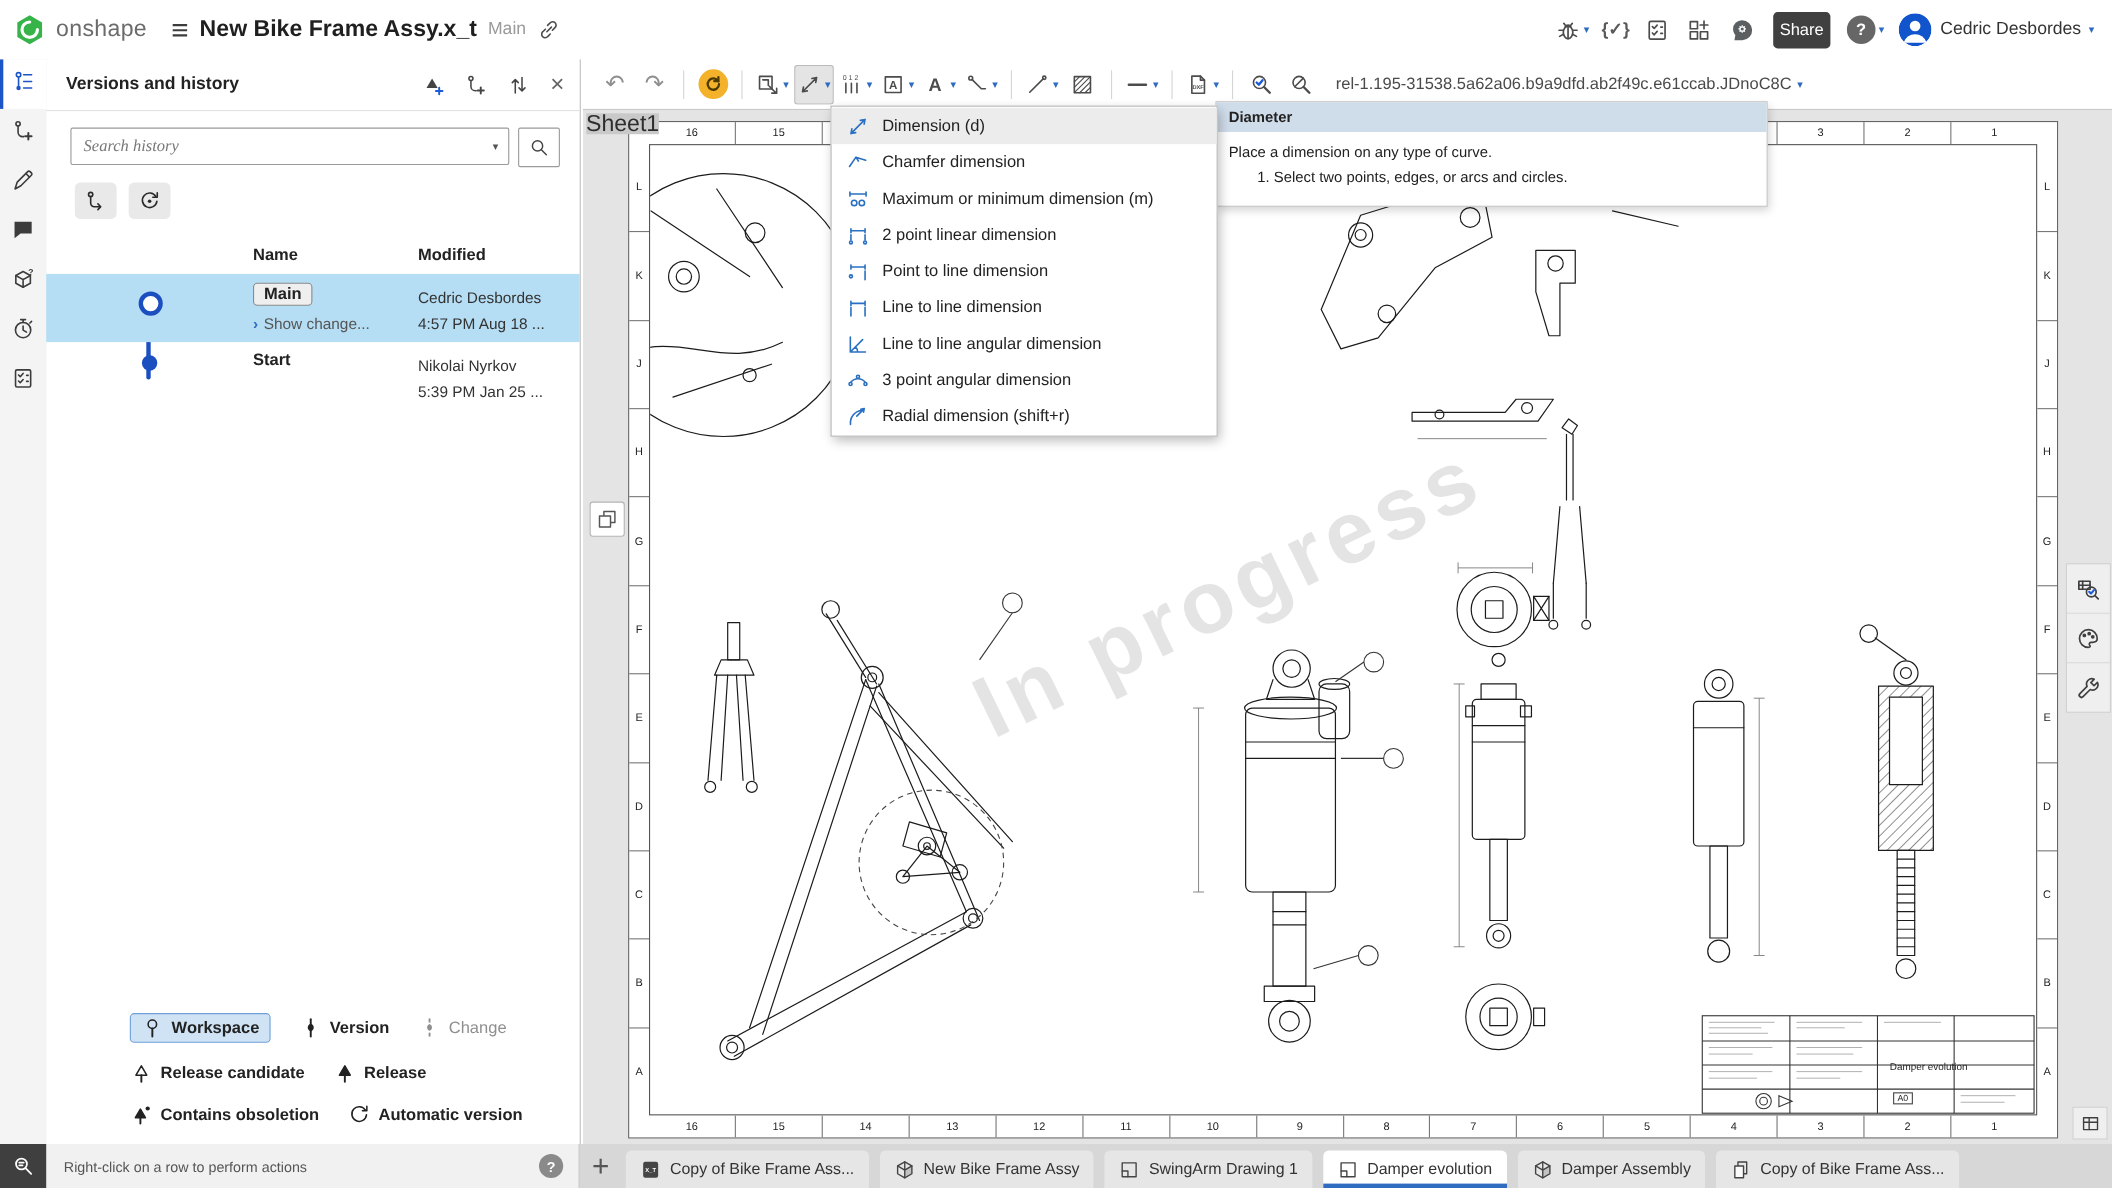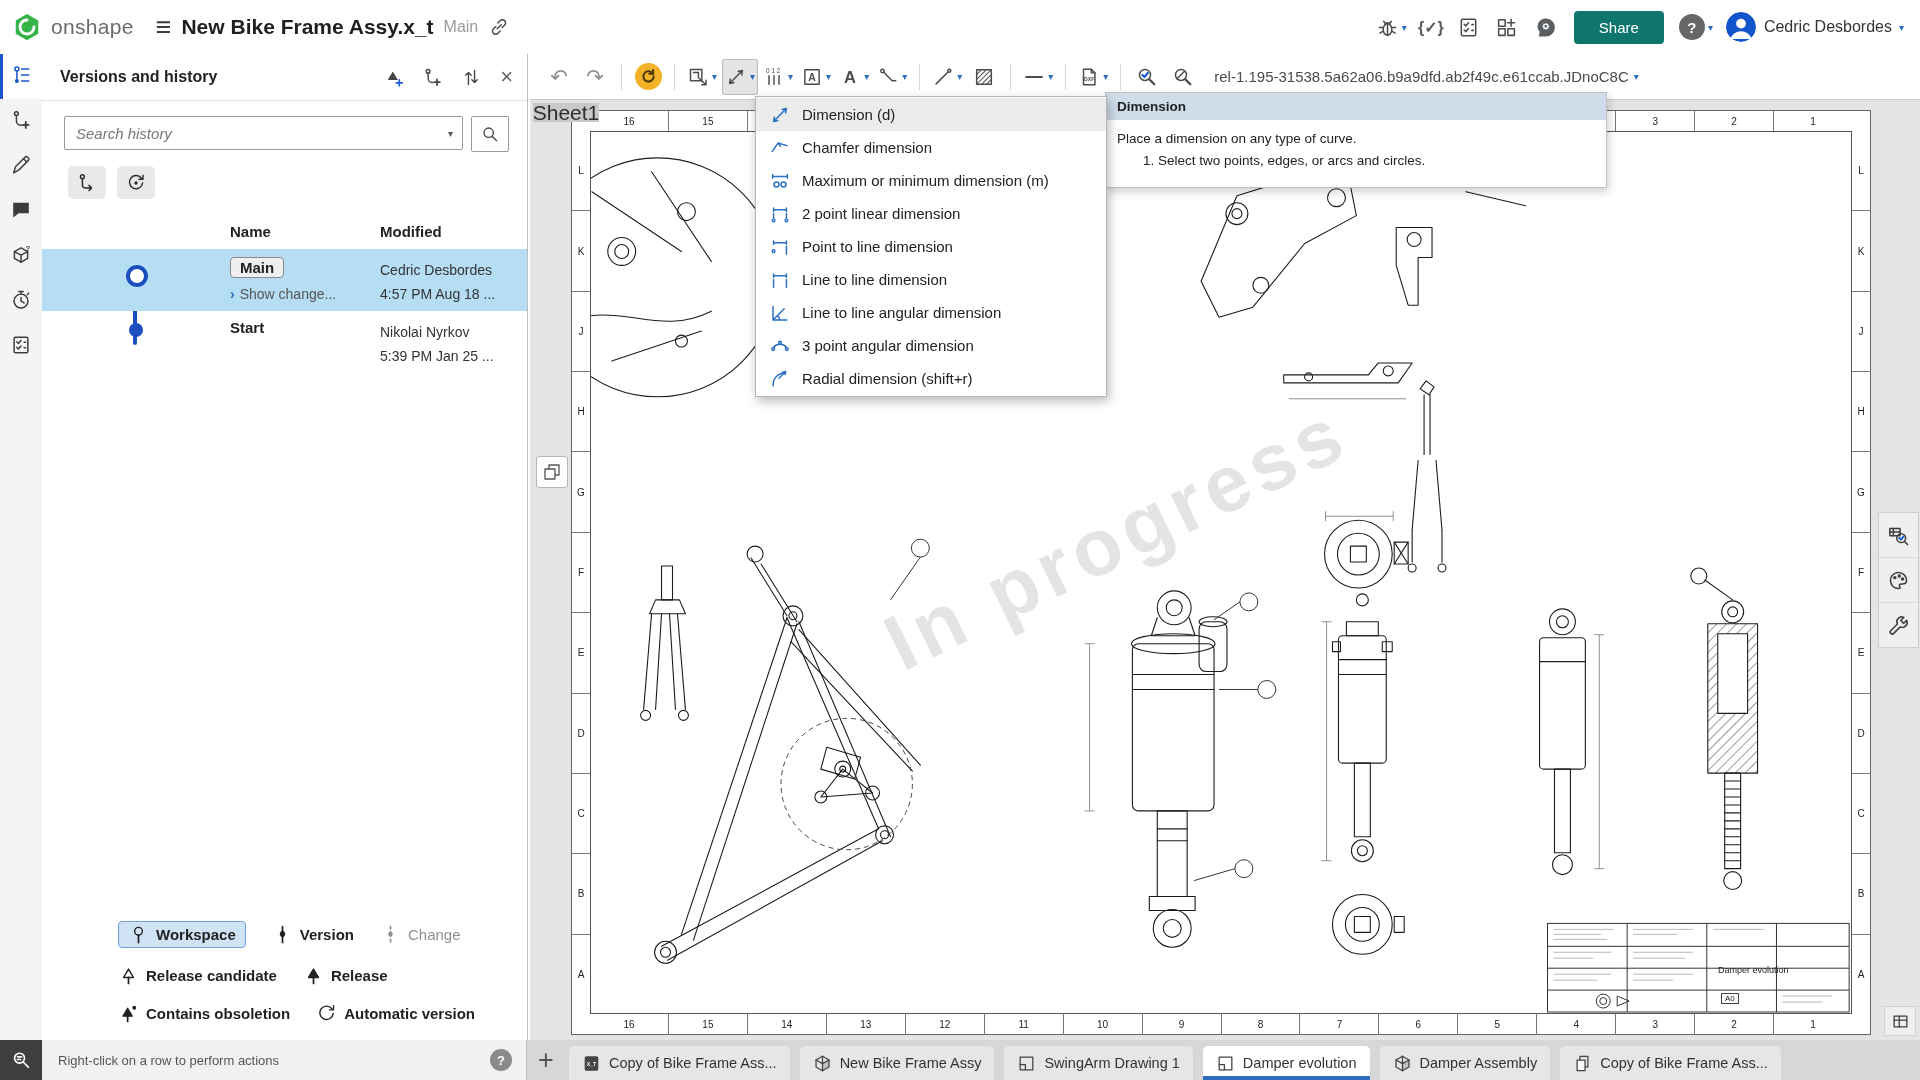--- a/index.html
+++ b/index.html
@@ -14,21 +14,21 @@
   .hamb{font-size:27px;font-weight:bold;color:#3c3c3c;margin:0 10px 0 22px;line-height:1}
   .doctitle{font-size:21px;font-weight:bold;color:#1f1f1f;white-space:nowrap}
   .docbranch{font-size:16px;color:#9a9a9a;margin-left:10px}
   .linkicon{width:22px;height:22px;color:#4c4c4c;margin-left:10px}
   .linkicon svg{width:22px;height:22px}
   .spacer{flex:1}
   #topbar-icons{display:flex;align-items:center;gap:4px;color:#5a5a5a}
   #topbar .tbtn{height:36px}
   #topbar .tbtn svg{width:23px;height:23px}
   #topbar .tglyph{font-size:16px;font-weight:bold;color:#5a5a5a}
-  .sharebtn{background:#0f766e;color:#fff;font-size:15px;padding:8px 25px;border-radius:4px;
+  .sharebtn{background:#404040;color:#fff;font-size:15px;padding:8px 6px;border-radius:4px;
             margin:0 12px;cursor:default}
   .helpbtn{width:26px;height:26px;border-radius:50%;background:#666;color:#fff;font-weight:bold;
            display:flex;align-items:center;justify-content:center;font-size:15px}
   .avatar{width:30px;height:30px;border-radius:50%;overflow:hidden;display:inline-flex;margin-left:10px}
   .avatar svg{width:30px;height:30px}
   .uname{font-size:16px;color:#333;margin:0 4px 0 8px;white-space:nowrap}
   .caret{color:#2f6bc0;font-size:10px;margin-left:3px}
   
   #toolbar{position:absolute;left:530px;top:54px;width:1390px;height:46px;background:#fff;
            border-bottom:1px solid #c9c9c9;display:flex;align-items:center;gap:2px;
@@ -56,21 +56,21 @@
   .phead{height:46px;flex:0 0 46px;border-bottom:1px solid #e2e2e2;display:flex;align-items:center;
          padding:0 14px 0 18px}
   .ptitle{font-size:16px;font-weight:bold;color:#222;flex:1}
   .phicon{color:#444;margin-left:18px;display:flex}
   .phicon svg{width:21px;height:21px}
   .phclose{font-size:22px;color:#666;margin-left:18px;line-height:1}
   .psearch{display:flex;padding:15px 18px 10px 22px;gap:8px}
   .searchbox{flex:1;height:32px;border:1px solid #9a9a9a;border-radius:2px;display:flex;
              align-items:center;padding:0 9px;background:#fff}
   .searchbox input{border:none;outline:none;flex:1;font-size:15px;font-style:italic;color:#555;
-                   font-family:Liberation Sans, sans-serif;background:transparent}
+                   font-family:Liberation Serif, serif;background:transparent}
   .searchbox input::placeholder{color:#777}
   .searchbtn{width:36px;height:34px;border:1px solid #9a9a9a;border-radius:2px;background:#fff;
              display:flex;align-items:center;justify-content:center;color:#444}
   .searchbtn svg{width:20px;height:20px}
   .pfilters{display:flex;gap:11px;padding:4px 0 6px 26px}
   .fbtn{width:38px;height:33px;background:#e9e9e9;border-radius:5px;display:flex;align-items:center;
         justify-content:center;color:#2b2b2b}
   .fbtn svg{width:22px;height:22px}
   .vhead{display:flex;font-weight:bold;font-size:15px;color:#222;padding:18px 0 9px}
   .vh-sp{width:188px}
@@ -921,21 +921,21 @@
     <div class="mitem">
       <span class="micon"><svg viewBox="0 0 24 24" fill="none" stroke="currentColor" stroke-width="1.6" stroke-linecap="round" stroke-linejoin="round">
           <path d="M4.6 19.4A12.6 12.6 0 0116.2 5.4M10.8 11.2l7.4-7.4M18.2 3.8l-3.4.7M18.2 3.8l-.7 3.4"></path>
         </svg></span>
       <span>Radial dimension (shift+r)</span>
     </div>
 
   </div>
 
 <div id="tooltip">
-  <div class="tt-head">Dimension</div>
+  <div class="tt-head">Diameter</div>
   <div class="tt-body">
     <div>Place a dimension on any type of curve.</div>
     <ul class="tt-steps">
 
     <li>1. Select two points, edges, or arcs and circles.</li>
       </ul>
   </div>
 </div>
 
 <div id="rightstrip">

